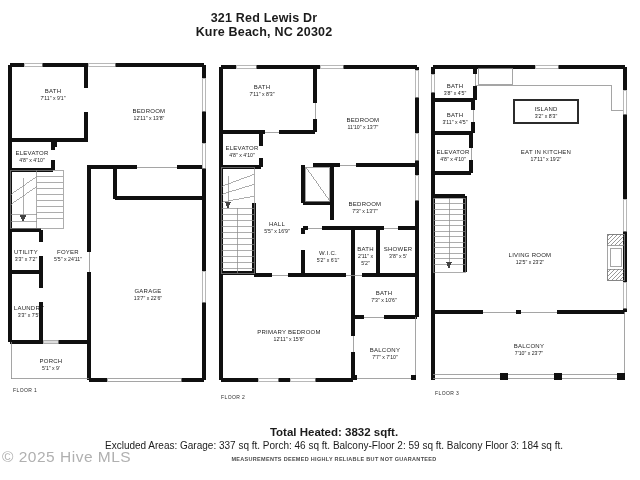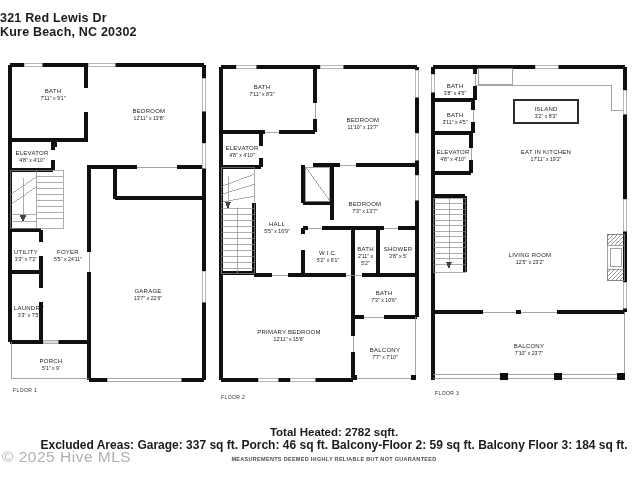--- a/index.html
+++ b/index.html
@@ -1,33 +1,33 @@
 <!DOCTYPE html>
 <html><head>
 <meta charset="utf-8">
 <style>
   html,body{margin:0;padding:0;background:#fff;}
   .page{position:relative;width:640px;height:480px;background:#ffffff;overflow:hidden;
         font-family:"Liberation Sans",sans-serif;}
-  .title{position:absolute;top:11px;left:0;width:528px;text-align:left;
+  .title{position:absolute;top:11px;left:0;width:528px;text-align:center;
          font-weight:bold;font-size:12.5px;line-height:14px;color:#1b1b1b;letter-spacing:.2px;}
   .plan{position:absolute;}
   svg text{font-family:"Liberation Sans",sans-serif;fill:#1d1d1d;}
   .rname{font-size:6px;letter-spacing:.25px;}
   .rdims{font-size:5.2px;}
   .flabel{font-size:5px;fill:#2c2c2c;letter-spacing:.4px;}
   .walls{stroke:#101010;stroke-width:3.6;fill:none;}
   .thin{stroke:#8f8f8f;stroke-width:.8;fill:none;}
   .stair{stroke:#8a8a8a;stroke-width:.7;fill:none;}
   .win{fill:#ffffff;stroke:#9a9a9a;stroke-width:.7;}
   .post{fill:#101010;stroke:none;}
   .doorpad{fill:#dcdcdc;stroke:#9a9a9a;stroke-width:.7;}
   .footer{position:absolute;top:426px;left:30px;width:608px;text-align:center;color:#1b1b1b;}
   .footer .l1,.footer .l2{font-weight:bold;font-size:11.5px;line-height:13px;}
-  .footer .l3{font-size:12px;line-height:13px;font-weight:bold;}
+  .footer .l3{font-size:10px;line-height:13px;}
   .footer .l4{font-size:5.5px;line-height:8px;margin-top:3px;color:#4a4a4a;font-weight:bold;letter-spacing:.3px;}
   .watermark{position:absolute;left:2px;top:448px;font-size:15.5px;color:#b0b0b0;letter-spacing:.5px;}
 </style>
 </head>
 <body>
 
 <div class="page">
 
   <div class="title">
     <div>321 Red Lewis Dr</div>
@@ -215,20 +215,20 @@
       <text class="rdims" text-anchor="middle" x="116" y="103">17'11" x 19'2"</text>
       <text class="rname" text-anchor="middle" x="100" y="199">LIVING ROOM</text>
       <text class="rdims" text-anchor="middle" x="100" y="206">12'5" x 23'2"</text>
       <text class="rname" text-anchor="middle" x="99" y="290">BALCONY</text>
       <text class="rdims" text-anchor="middle" x="99" y="297">7'10" x 23'7"</text>
     </g>
     <text class="flabel" x="5" y="337">FLOOR 3</text>
   </svg>
 
   <div class="footer">
-    <div class="l1">Total Heated: 2782 sqft.</div>
+    <div class="l1">Total Heated: 3832 sqft.</div>
     <div class="l3">Excluded Areas: Garage: 337 sq ft. Porch: 46 sq ft. Balcony-Floor 2: 59 sq ft. Balcony Floor 3: 184 sq ft.</div>
     <div class="l4">MEASUREMENTS DEEMED HIGHLY RELIABLE BUT NOT GUARANTEED</div>
   </div>
 
   <div class="watermark">© 2025 Hive MLS</div>
 
 </div>
 
 </body></html>

